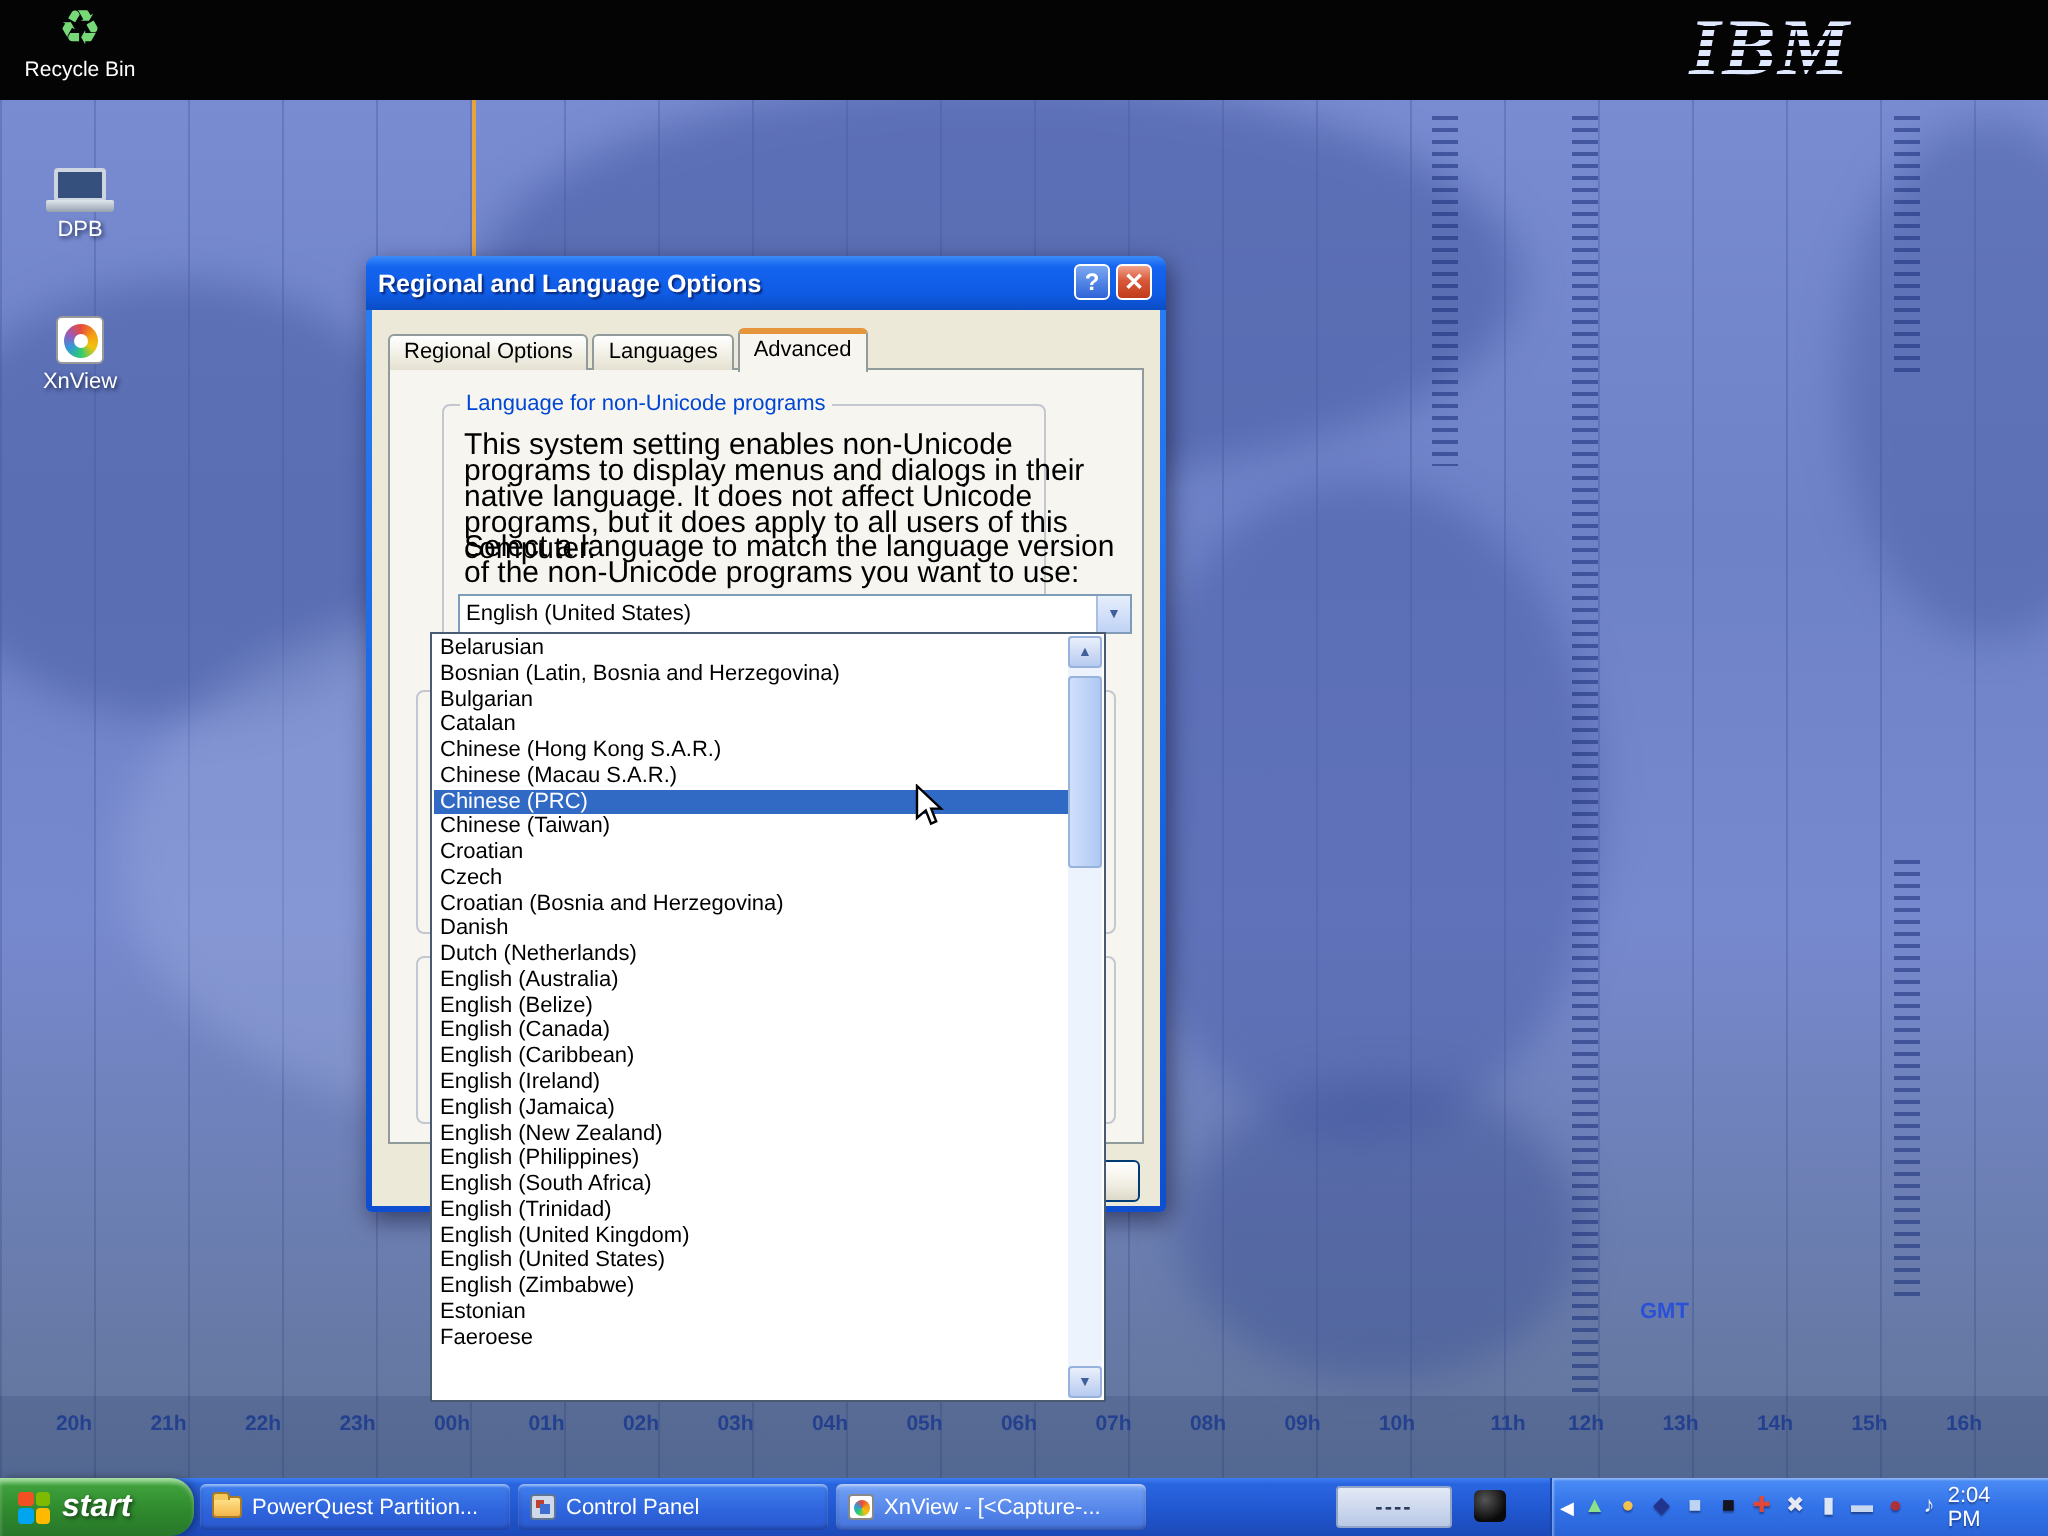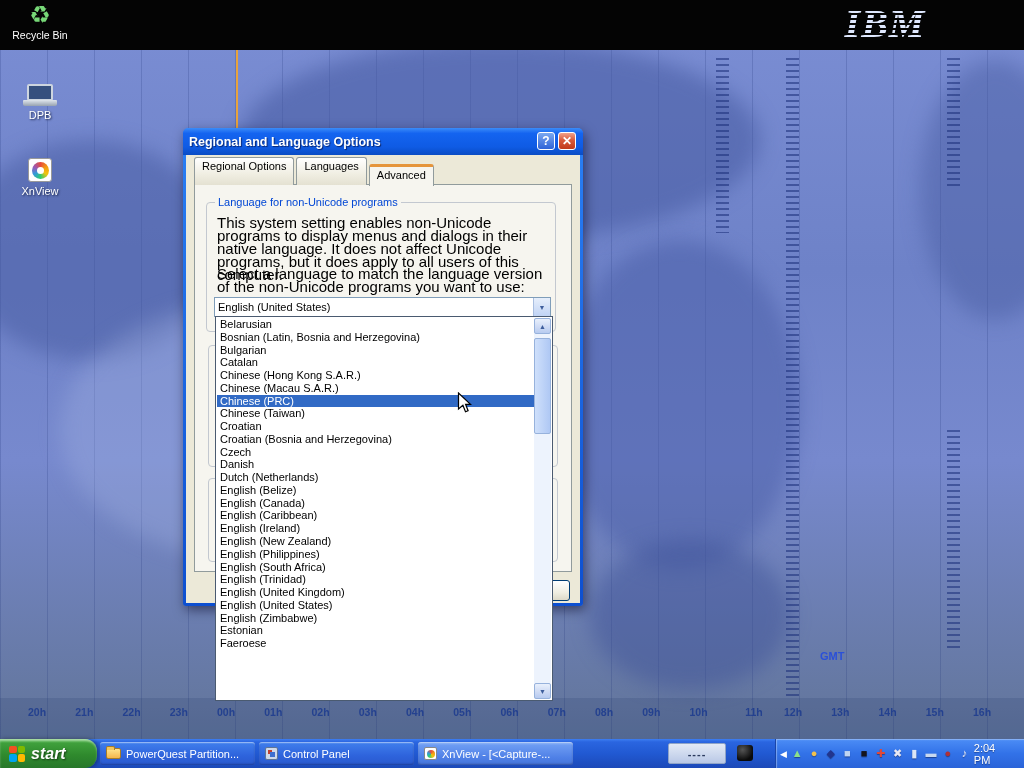--- a/index.html
+++ b/index.html
@@ -63,27 +63,27 @@
     background:linear-gradient(180deg,#3b8cf8 0%,#1464f0 20%,#0f5be4 70%,#0a4cc4 100%);
     display:flex; align-items:center; padding:0 6px; }
   .title-text { color:#fff; font-size:12.5px; font-weight:bold; text-shadow:1px 1px 1px rgba(0,0,40,.6); }
   .tb-btns { position:absolute; right:7px; top:4px; display:flex; gap:3px; }
   .tb-btn { width:18px; height:18px; border-radius:3px; border:1px solid #fff; display:grid; place-items:center;
     font-weight:bold; color:#fff; font-size:12px; line-height:1; }
   .tb-help { background:linear-gradient(180deg,#7ba8f0,#2E63D8); }
   .tb-close { background:linear-gradient(180deg,#F1A28B 0%,#D8593A 45%,#C13A1B 100%); }
   .dlg-client { position:absolute; left:3px; right:3px; top:27px; bottom:3px; background:#ECE9D8; }
   .tabstrip { position:absolute; left:8px; top:9px; height:21px; display:flex; align-items:flex-end; z-index:3; }
-  .tab { height:28px; padding:2px 7px 0; font-size:11px; color:#000;
+  .tab { height:18px; padding:2px 7px 0; font-size:11px; color:#000;
     background:linear-gradient(180deg,#fff,#F0EEE2 60%,#E4E1D2);
     border:1px solid #919B9C; border-bottom:none; border-radius:3px 3px 0 0; margin-right:2px; }
   .tab.active { height:22px; margin-bottom:-1px; background:#F6F5EF; border-top:3px solid #E5953B; padding-top:2px; z-index:4; position:relative; }
   .tabpanel { position:absolute; left:8px; right:8px; top:29px; bottom:31px; background:#F6F5EF; border:1px solid #919B9C; z-index:1; }
   .groupbox { position:absolute; border:1px solid #C3C8D0; border-radius:4px; }
-  .gb1 { left:11px; top:17px; width:350px; height:130px; }
+  .gb1 { left:26px; top:17px; width:302px; height:130px; }
   .gb2 { left:13px; top:160px; width:350px; height:122px; }
   .gb3 { left:13px; top:293px; width:350px; height:84px; }
   .gb-label { position:absolute; left:8px; top:-7px; background:#F6F5EF; padding:0 3px; color:#0046D5; font-size:11px; }
   .para { position:absolute; left:10px; width:338px; font-size:15px; line-height:13px; color:#000; }
   .p1 { top:13px; }
   .p2 { top:64px; }
   .combobox { position:absolute; left:7px; top:94px; width:337px; height:20px; background:#fff;
     border:1px solid #7F9DB9; display:flex; align-items:center; }
   .combo-value { flex:1; font-size:11px; padding-left:3px; white-space:nowrap; overflow:hidden; }
   .combo-btn { width:17px; height:18px; background:linear-gradient(180deg,#E6EEFB,#C0D3F5);
@@ -258,28 +258,30 @@
     <div class="dd-items">
         <div class="dd-item">Belarusian</div>
         <div class="dd-item">Bosnian (Latin, Bosnia and Herzegovina)</div>
         <div class="dd-item">Bulgarian</div>
         <div class="dd-item">Catalan</div>
         <div class="dd-item">Chinese (Hong Kong S.A.R.)</div>
         <div class="dd-item">Chinese (Macau S.A.R.)</div>
         <div class="dd-item highlighted">Chinese (PRC)</div>
         <div class="dd-item">Chinese (Taiwan)</div>
         <div class="dd-item">Croatian</div>
+        <div class="dd-item">Czech</div>
         <div class="dd-item">Croatian (Bosnia and Herzegovina)</div>
-        <div class="dd-item">Czech</div>
         <div class="dd-item">Danish</div>
         <div class="dd-item">Dutch (Netherlands)</div>
+        <div class="dd-item">English (Australia)</div>
         <div class="dd-item">English (Belize)</div>
         <div class="dd-item">English (Canada)</div>
         <div class="dd-item">English (Caribbean)</div>
         <div class="dd-item">English (Ireland)</div>
+        <div class="dd-item">English (Jamaica)</div>
         <div class="dd-item">English (New Zealand)</div>
         <div class="dd-item">English (Philippines)</div>
         <div class="dd-item">English (South Africa)</div>
         <div class="dd-item">English (Trinidad)</div>
         <div class="dd-item">English (United Kingdom)</div>
         <div class="dd-item">English (United States)</div>
         <div class="dd-item">English (Zimbabwe)</div>
         <div class="dd-item">Estonian</div>
         <div class="dd-item">Faeroese</div>
       </div>

